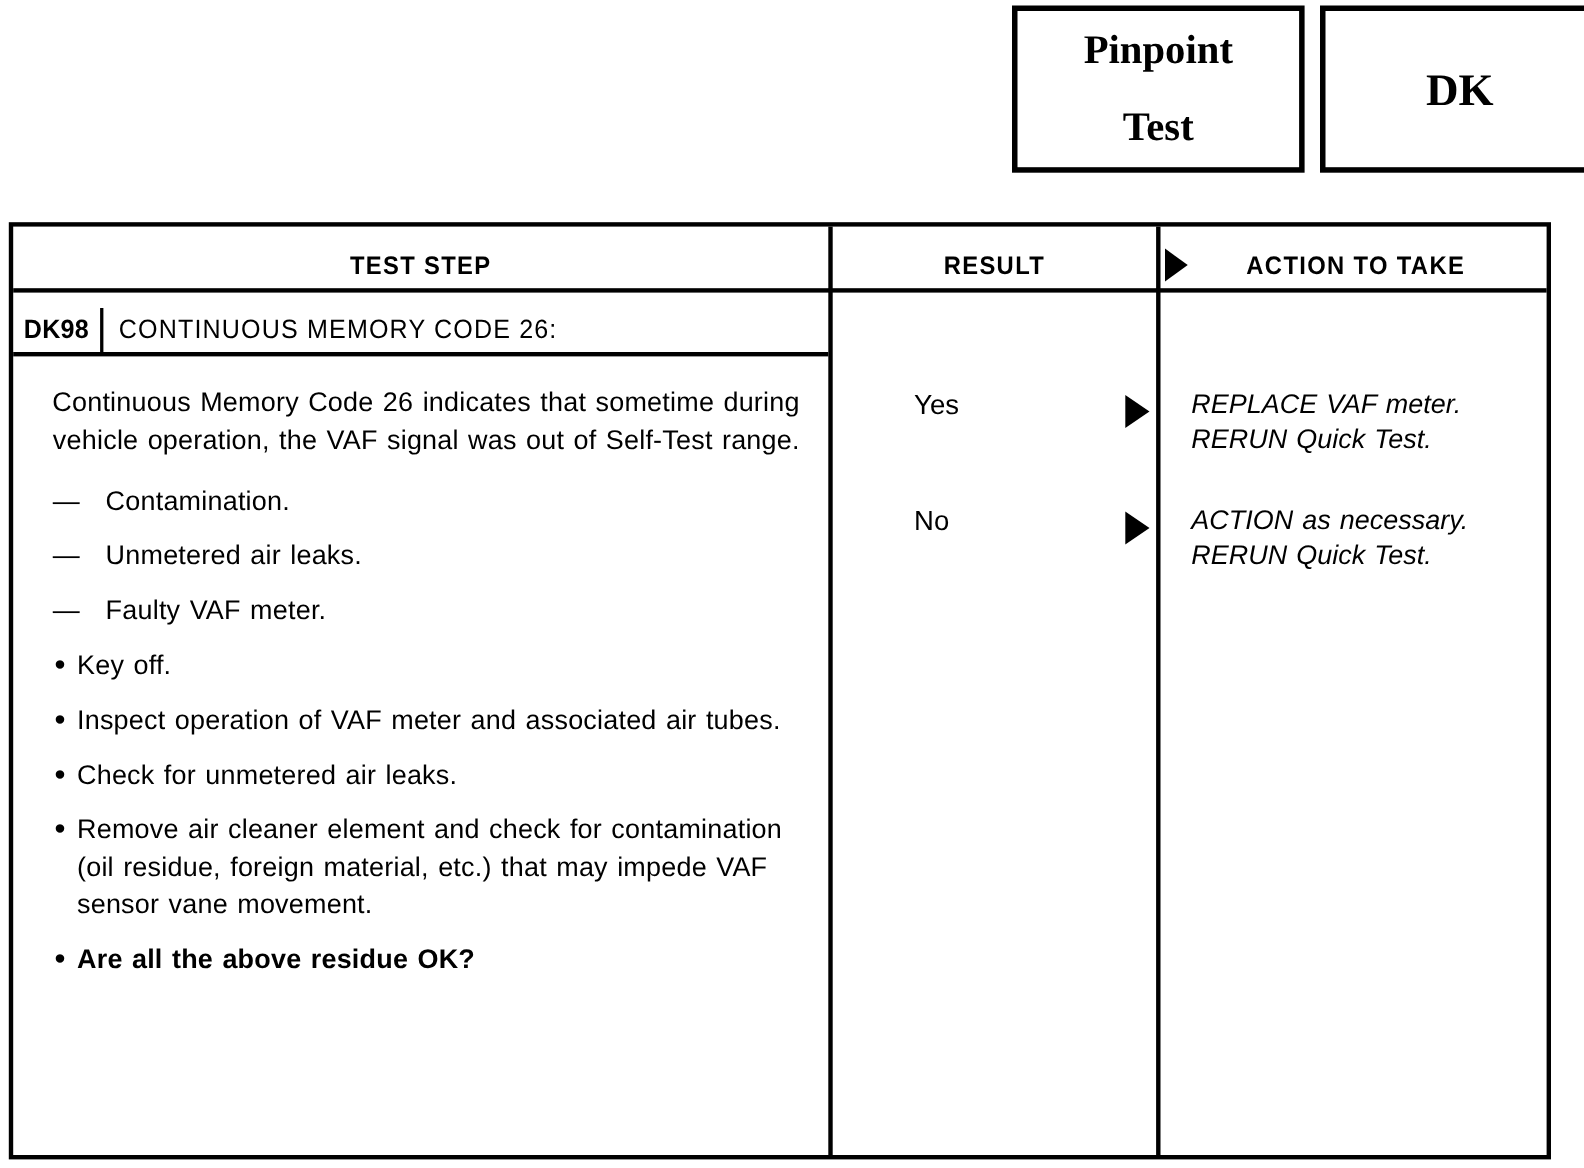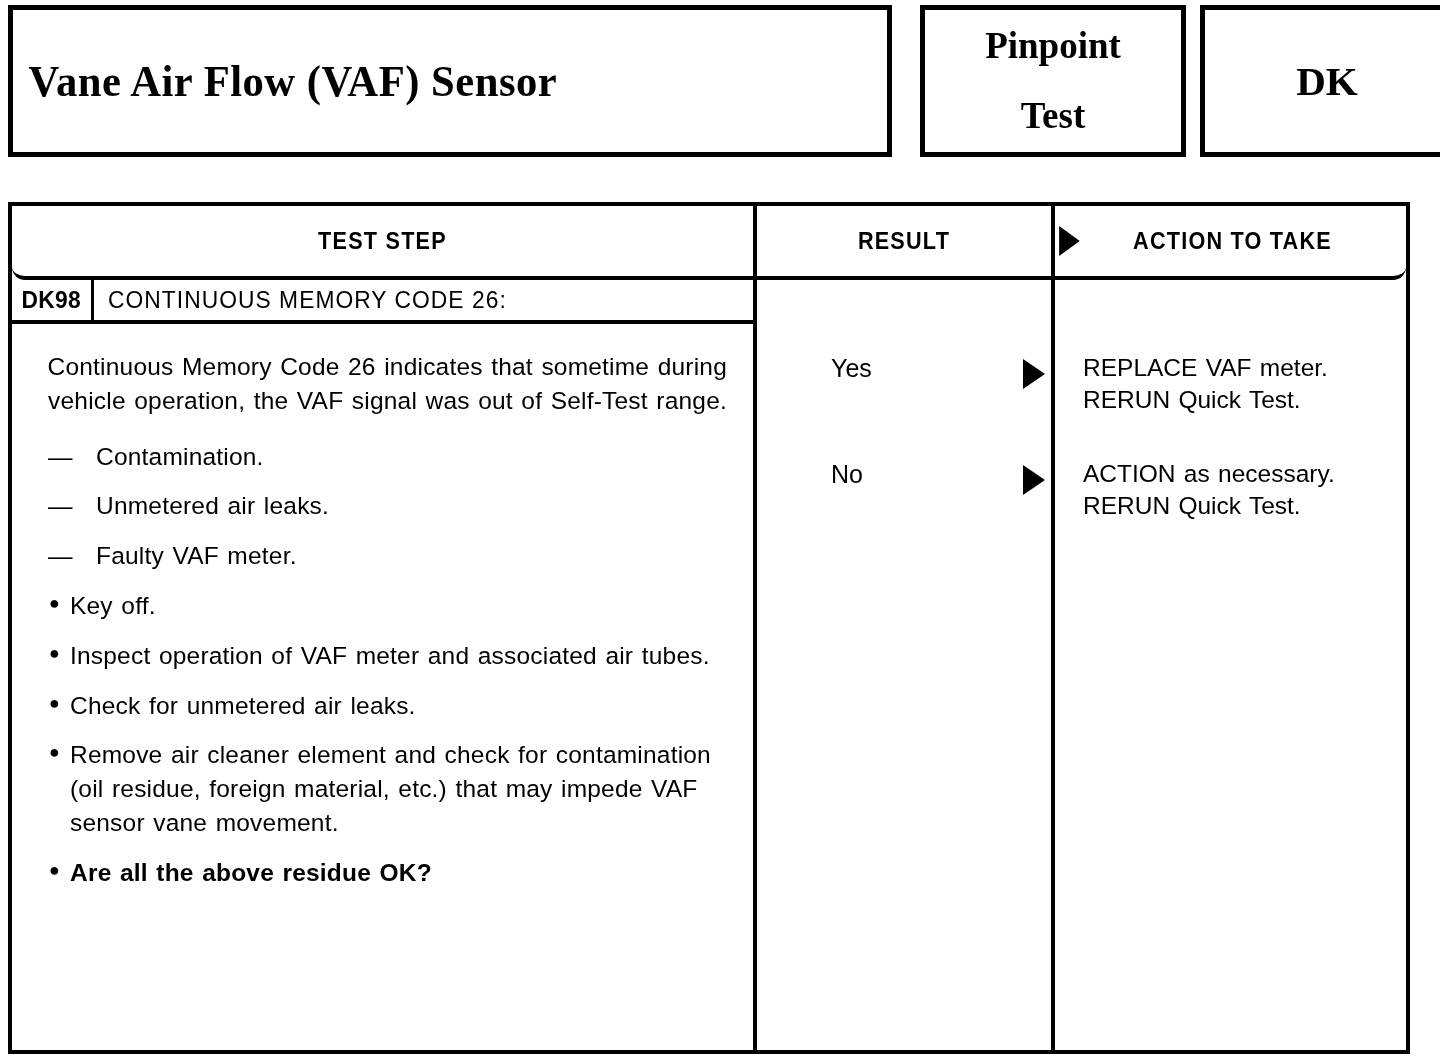--- a/index.html
+++ b/index.html
@@ -104,24 +104,23 @@
   }
   #vrule-result { left: 741px; }
   #vrule-action { left: 1039px; }
 
   
   #thead {
     position: absolute;
     left: 0;
     top: 0;
     right: 0;
-    height: 74px;
+    height: 60px;
     border-bottom: 4px solid #000;
     box-sizing: border-box;
-    border-radius: 13px;
   }
   .th {
     position: absolute;
     top: 0;
     height: 70px;
     display: flex;
     align-items: center;
     justify-content: center;
     font-size: 23px;
     font-weight: bold;
@@ -263,35 +262,32 @@
   .action-entry {
     position: absolute;
     left: 1043px;
     width: 350px;
     padding-left: 28px;
     box-sizing: border-box;
     font-size: 24.5px;
     line-height: 1.32;
     word-spacing: 1.5px;
   }
-  .action-entry .line { display: block; white-space: nowrap; }
+  .action-entry .line { display: block; white-space: nowrap; font-style: italic; }
 
   #result-yes { top: 148px; }
   #action-yes { top: 146px; }
   #result-no  { top: 254px; }
   #action-no  { top: 252px; }
 </style>
 </head>
 <body>
 
 <div id="header-band">
 
-  <div class="hdr-box" id="title-box">
-    <div id="title-text">Vane Air Flow (VAF) Sensor</div>
-  </div>
 
   <div class="hdr-box" id="pinpoint-box">
     <div class="pinpoint-line">Pinpoint</div>
     <div class="pinpoint-line">Test</div>
   </div>
 
   <div class="hdr-box" id="dk-box">
     <div id="dk-text">DK</div>
   </div>
 

